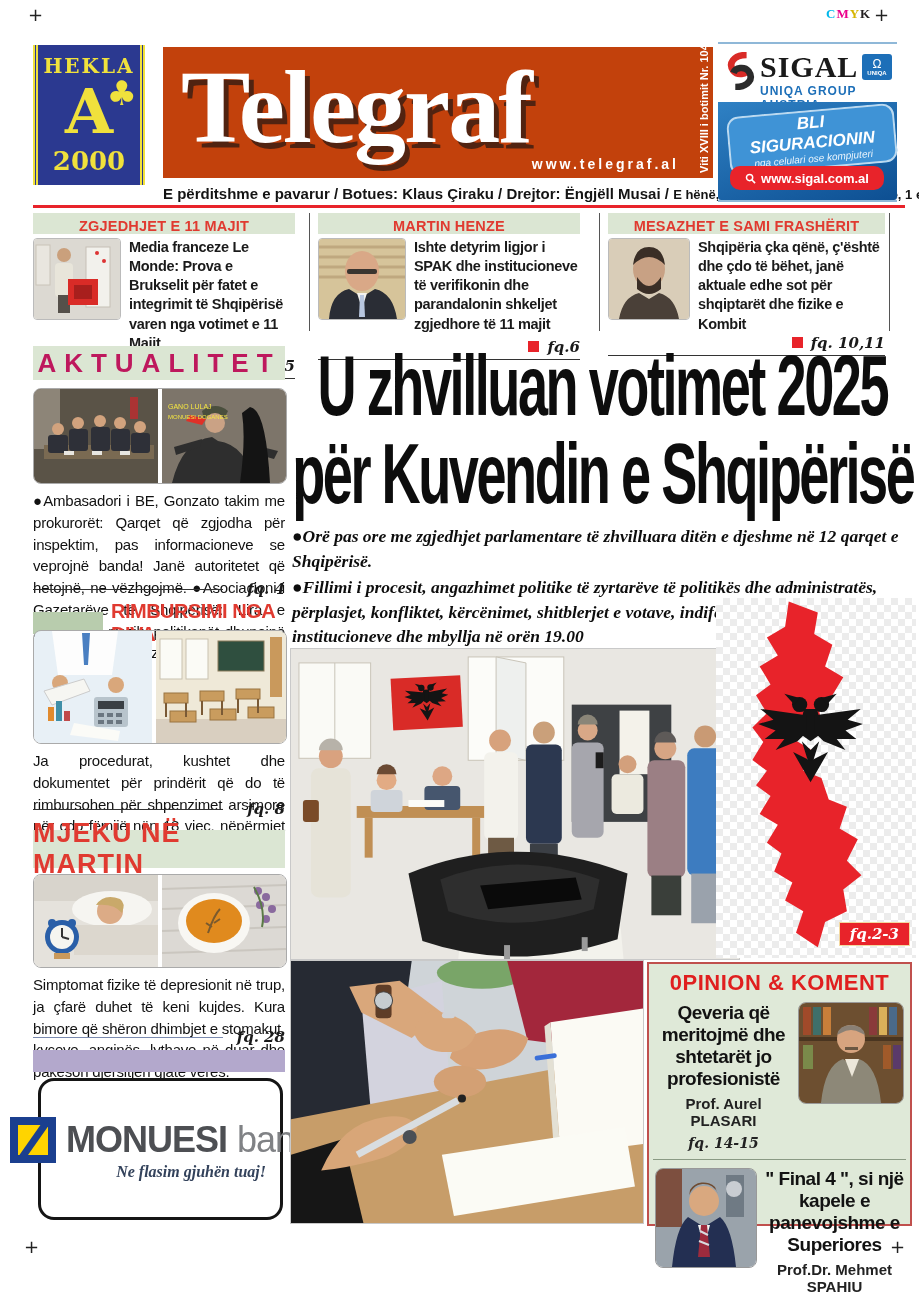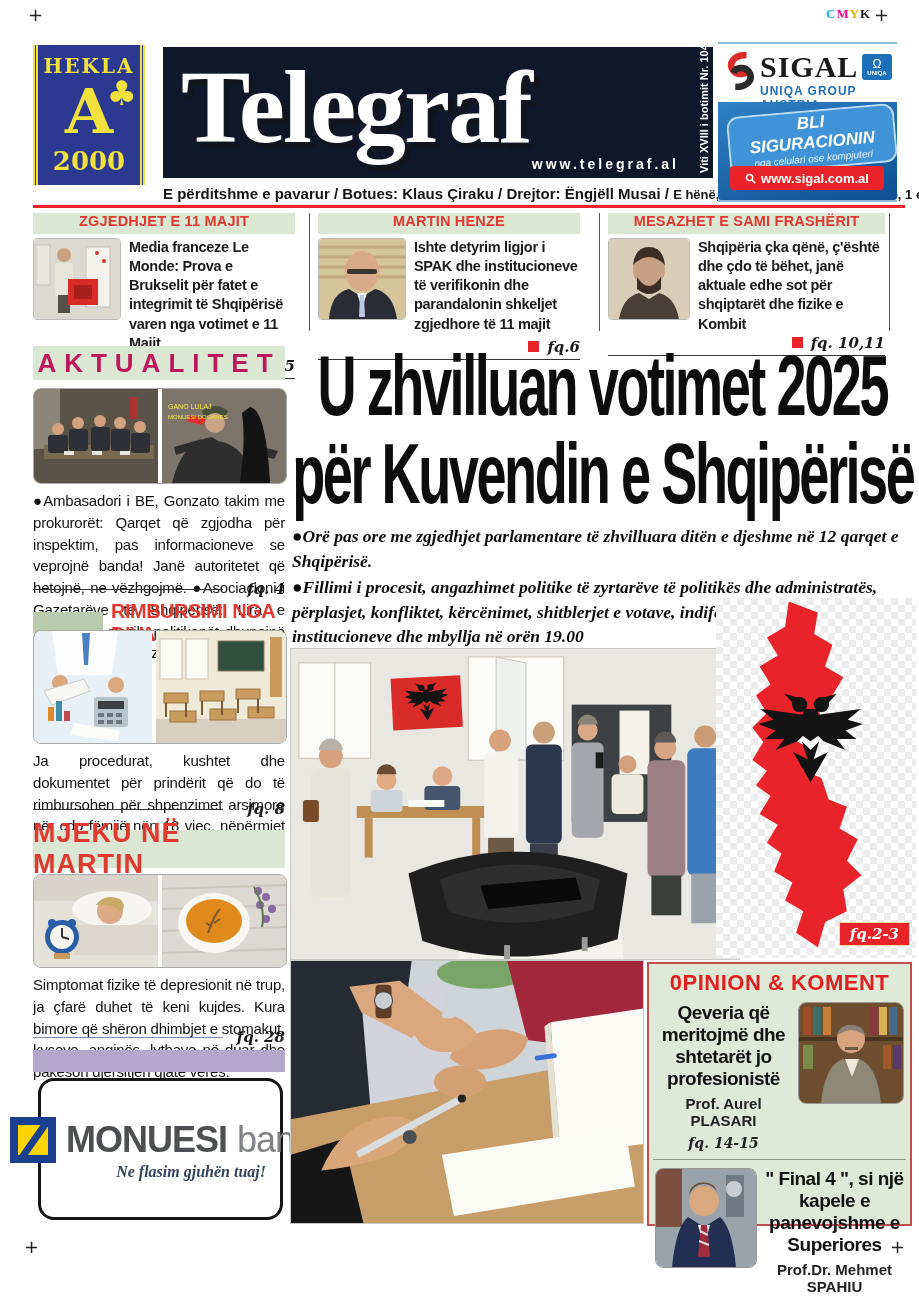--- a/index.html
+++ b/index.html
@@ -9,45 +9,45 @@
   .crop{font:18px "DejaVu Sans",sans-serif;color:#222;}
   .cmyk span{font:bold 13px "Liberation Serif",serif;letter-spacing:1px;}
   
   .hekla{background:#2b3990;border-left:5px double #f0e13c;border-right:5px double #f0e13c;
          display:flex;flex-direction:column;align-items:center;justify-content:space-between;
          padding:9px 0;box-sizing:border-box;}
   .hekla .top{font:bold 20px "DejaVu Serif",serif;color:#f0e13c;letter-spacing:2px;}
   .hekla .big{font:bold 62px "DejaVu Serif",serif;color:#f0e13c;line-height:.9;position:relative;}
   .hekla .club{position:absolute;top:-6px;right:-24px;font-size:34px;color:#f0e13c;}
   .hekla .year{font:bold 26px "DejaVu Serif",serif;color:#f0e13c;}
-  .redbox{background:#0f172a;}
+  .redbox{background:#c2410c;}
   .tg-title{font:bold 104px "Liberation Serif",serif;color:#fff;line-height:1;
             text-shadow:5px 6px 0 rgba(20,20,20,.65);letter-spacing:-2px;}
   .tg-site{font:bold 14px "Liberation Sans",sans-serif;color:#fff;letter-spacing:3px;}
   .tg-edition{writing-mode:vertical-rl;transform:rotate(180deg);
               font:bold 11px "Liberation Sans",sans-serif;color:#fff;white-space:nowrap;}
   .byline{font:bold 15px "Liberation Sans",sans-serif;white-space:nowrap;}
   .byline .date{font-size:13px;}
   .redrule{background:#e8232a;}
   
   .sigal{box-sizing:border-box;border-top:2px solid #8fb8d8;border-bottom:2px solid #8fb8d8;background:#fff;}
   .sigal-brand{font:bold 30px "Liberation Serif",serif;color:#1a1a1a;letter-spacing:1px;}
   .uniqa-badge{background:#1d6fb8;color:#fff;border-radius:3px;width:30px;height:26px;
                display:flex;flex-direction:column;align-items:center;justify-content:center;line-height:1;}
   .uniqa-badge .om{font-size:12px;} .uniqa-badge .nm{font-size:6px;font-weight:bold;}
   .sigal-group{font:bold 12px "Liberation Sans",sans-serif;color:#1d6fb8;letter-spacing:1px;}
   .sigal-blue{background:linear-gradient(160deg,#2f81c4,#0d4f92);border-radius:0 0 3px 3px;}
   .ribbon{background:#3f93d6;border-radius:12px;transform:rotate(-5deg);
           box-shadow:0 0 0 2px #bcd9ef inset;padding:3px 10px 5px;text-align:center;}
   .ribbon .b1{font:bold italic 17px "Liberation Sans",sans-serif;color:#fff;font-style:italic;}
   .ribbon .b2{font:italic 10px "Liberation Sans",sans-serif;color:#eaf4fc;}
-  .sigal-pill{background:#e8232a;border-radius:4px;color:#fff;display:flex;align-items:center;
+  .sigal-pill{background:#e8232a;border-radius:10px;color:#fff;display:flex;align-items:center;
               justify-content:center;gap:5px;font:bold 13px "Liberation Sans",sans-serif;}
   
-  .tbar{background:#dbe6d3;display:flex;align-items:flex-start;justify-content:center;}
+  .tbar{background:#dbe6d3;display:flex;align-items:flex-end;justify-content:center;}
   .tbar span{font:bold 14.5px "Liberation Sans",sans-serif;color:#e03a30;letter-spacing:.2px;}
   .tphoto{border-radius:4px;overflow:hidden;border:1px solid #bbb;}
   .ttext{font:bold 14.5px "Liberation Sans",sans-serif;letter-spacing:-.3px;line-height:1.32;color:#1a1a1a;}
   .fq{font:bold italic 15px "DejaVu Serif",serif;color:#1a1a1a;}
   .fqrow{display:flex;align-items:center;justify-content:flex-end;gap:8px;}
   .redsq{width:11px;height:11px;background:#e8232a;display:inline-block;}
   .vdiv{width:1px;background:#555;}
   .hline{background:#333;height:1px;}
   
   .secbar{background:#dbe6d3;display:flex;align-items:center;justify-content:center;}

